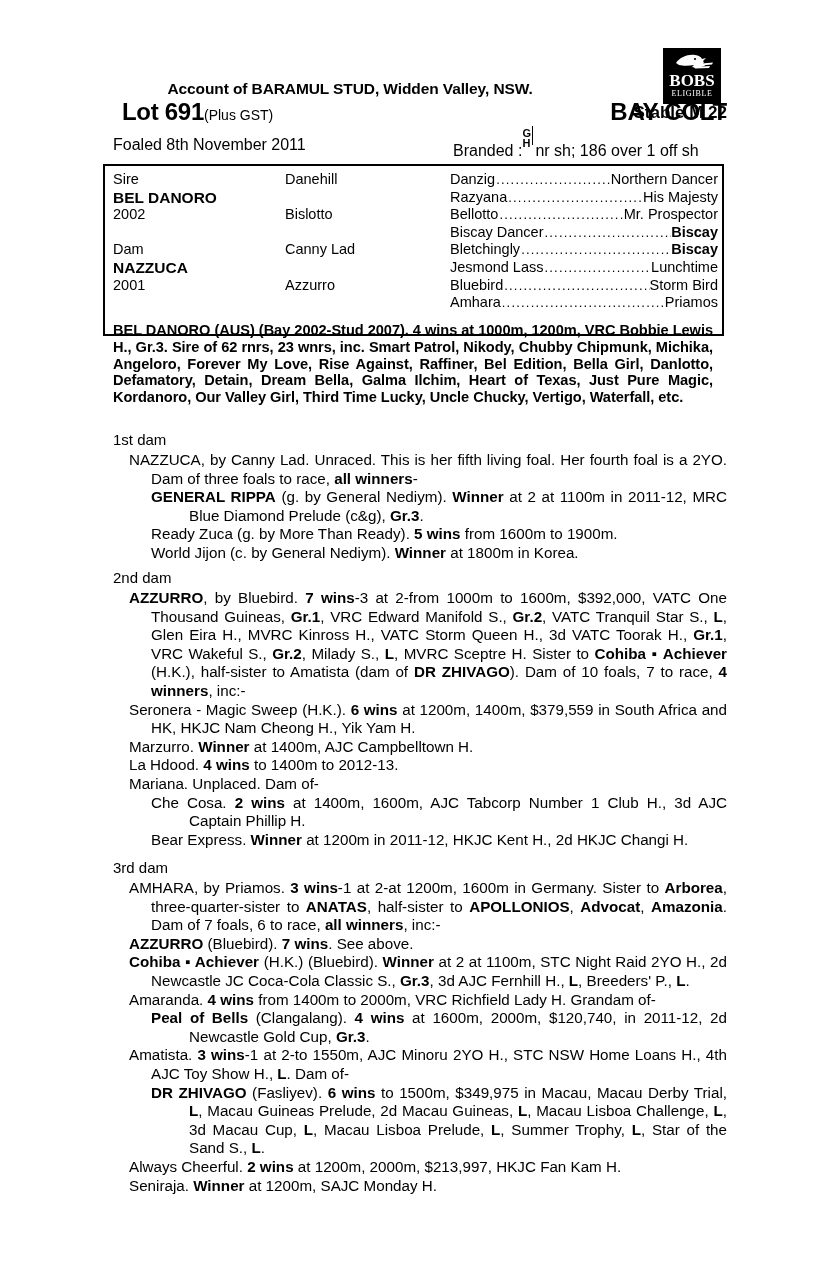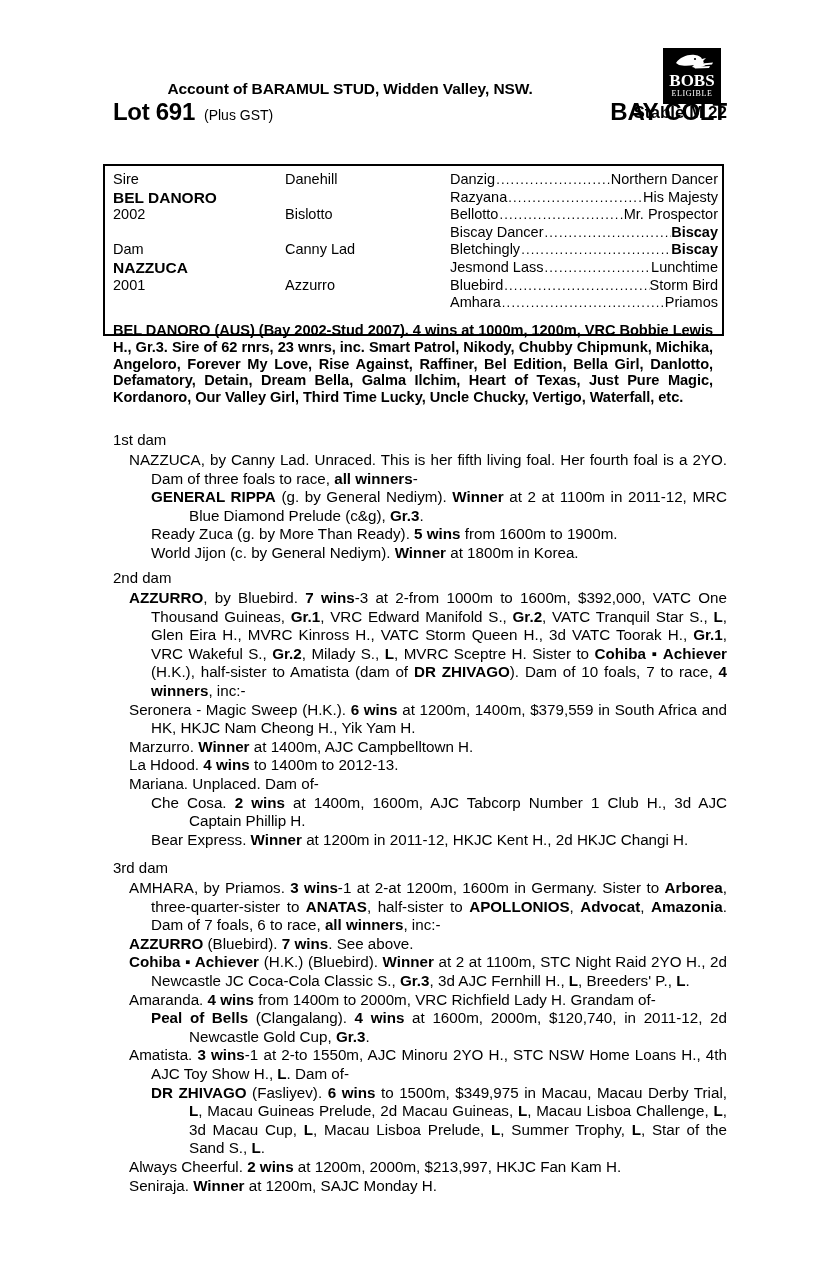--- a/index.html
+++ b/index.html
@@ -69,21 +69,21 @@
 
   .lot-row {
     position: absolute;
     left: 113px;
     top: 98px;
     width: 614px;
     height: 28px;
   }
   .lot-no {
     position: absolute;
-    left: 0;
+    left: 9px;
     top: 0;
     font-size: 24px;
     font-weight: bold;
     line-height: 28px;
     letter-spacing: -0.3px;
   }
   .lot-gst {
     position: absolute;
     left: 91px;
     top: 6px;
@@ -249,20 +249,24 @@
 
   <div class="account-line">Account of BARAMUL STUD, Widden Valley, NSW.</div>
 
   <div class="lot-row">
     <span class="lot-no">Lot 691</span>
     <span class="lot-gst">(Plus GST)</span>
     <span class="colt-title">BAY COLT</span>
     <span class="stable">Stable M 22</span>
   </div>
 
+  <div class="foaled-row">
+    <span class="foaled-txt">Foaled 8th November 2011</span>
+    <span class="branded-wrap"><span>Branded :</span><span class="brand-stack"><span class="g">G</span><span class="h">H</span><span class="bar"></span></span><span>nr sh; 186 over 1 off sh</span></span>
+  </div>
 
   <div class="ped-box">
     <div class="ped-col ped-c1">
       <div class="ped-row">Sire</div>
       <div class="ped-row ped-name-bold">BEL DANORO</div>
       <div class="ped-row">2002</div>
       <div class="ped-row">&nbsp;</div>
       <div class="ped-row">Dam</div>
       <div class="ped-row ped-name-bold">NAZZUCA</div>
       <div class="ped-row">2001</div>

